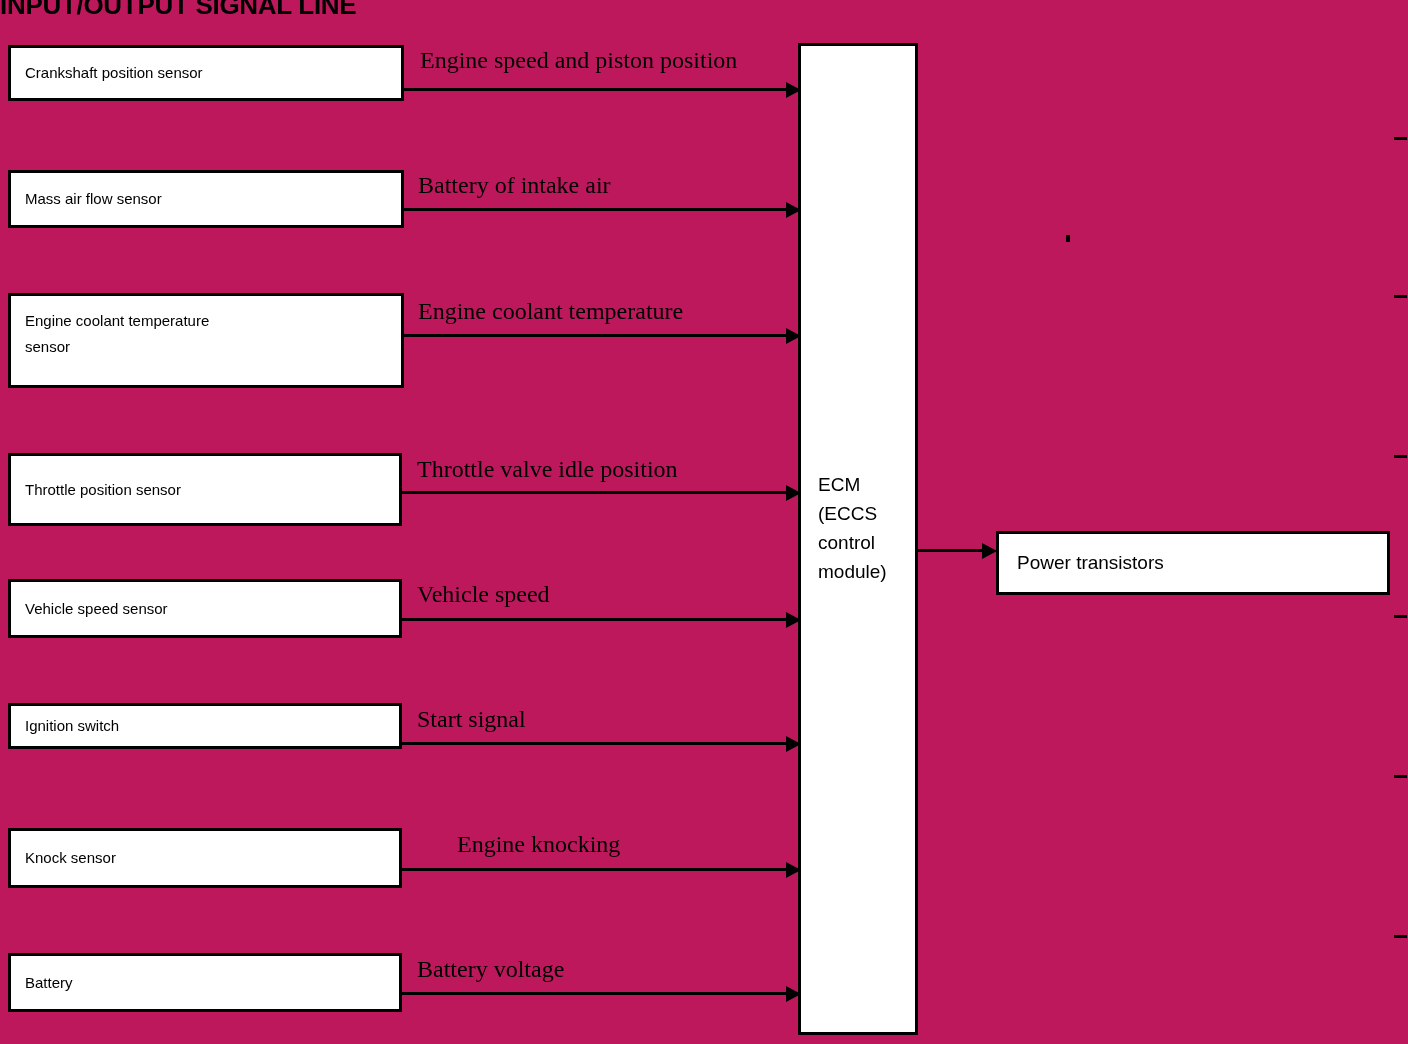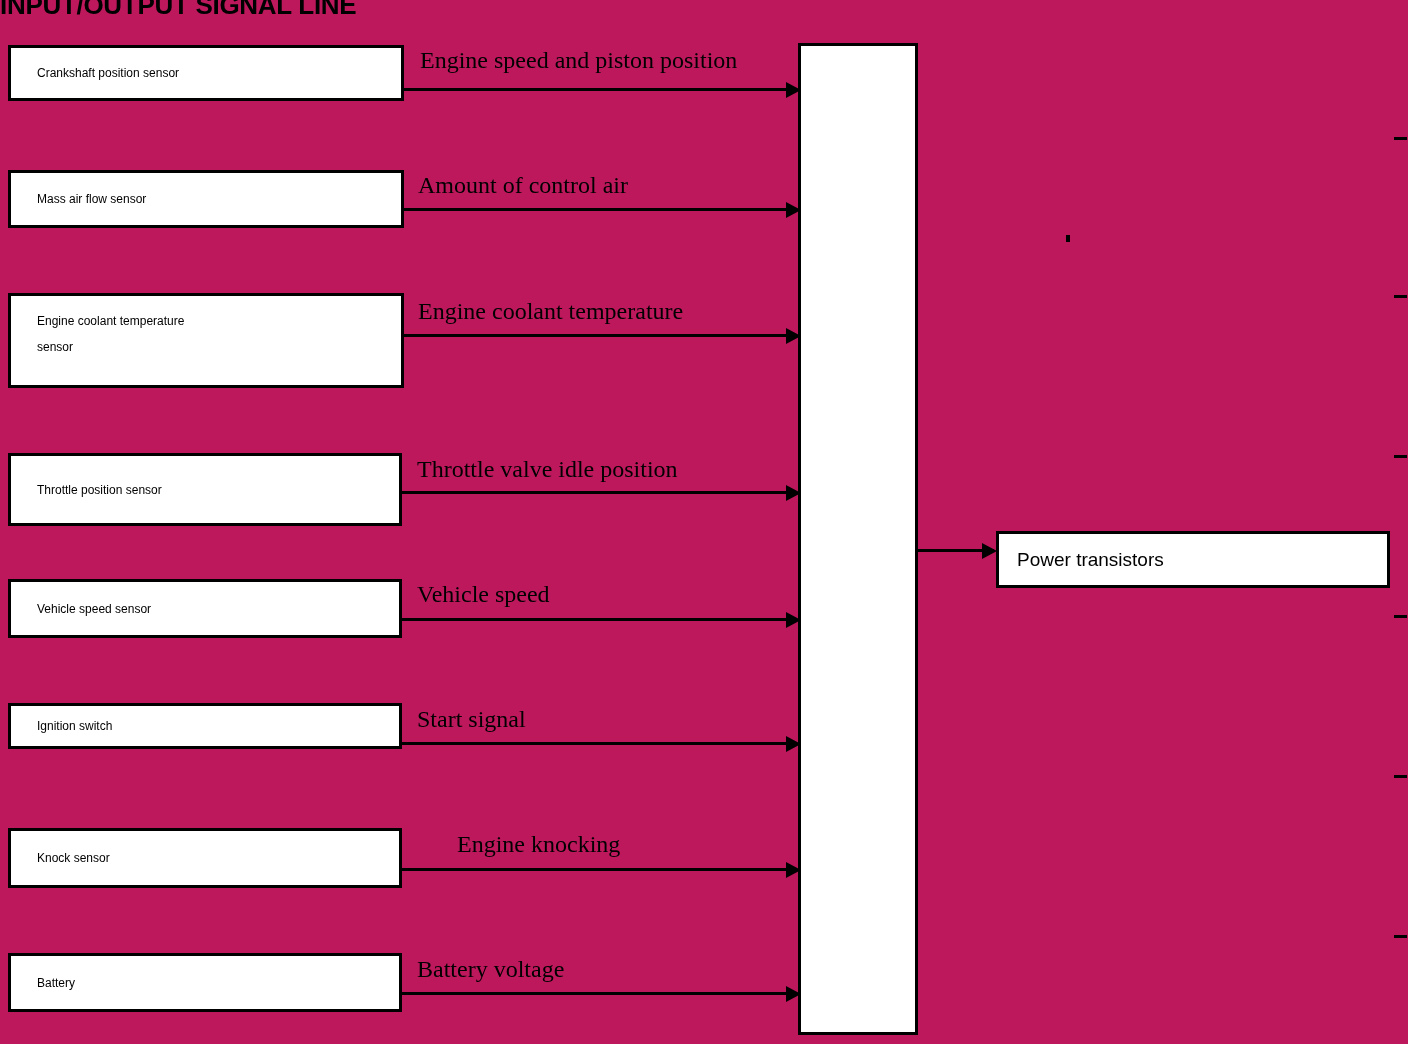--- a/index.html
+++ b/index.html
@@ -36,23 +36,23 @@
   
   .sensor-box {
     position: absolute;
     box-sizing: border-box;
     border: 3px solid #000000;
     background: #ffffff;
     display: flex;
     align-items: center;
   }
   .sensor-label {
-    padding-left: 26px;
+    padding-left: 14px;
     padding-right: 8px;
-    font-size: 12px;
+    font-size: 15px;
     line-height: 26px;
     white-space: pre-line;
     font-family: "Liberation Sans", sans-serif;
   }
   .sensor-box.tall .sensor-label {
     align-self: flex-start;
     padding-top: 12px;
   }
 
   
@@ -137,21 +137,21 @@
   </div>
   <div class="signal-line" style="left:402px; top:88px; width:394px;"></div>
   <div class="arrow-head" style="left:786px; top:82px;"></div>
   <div class="signal-label" style="left:420px; top:49px;">Engine speed and piston position</div>
 
   <div class="sensor-box" style="left:8px; top:170px; width:396px; height:58px;">
     <span class="sensor-label">Mass air flow sensor</span>
   </div>
   <div class="signal-line" style="left:402px; top:208px; width:394px;"></div>
   <div class="arrow-head" style="left:786px; top:202px;"></div>
-  <div class="signal-label" style="left:418px; top:174px;">Amount of control air</div>
+  <div class="signal-label" style="left:418px; top:174px;">Battery of intake air</div>
 
   <div class="sensor-box tall" style="left:8px; top:293px; width:396px; height:95px;">
     <span class="sensor-label">Engine coolant temperature
 sensor</span>
   </div>
   <div class="signal-line" style="left:402px; top:334px; width:394px;"></div>
   <div class="arrow-head" style="left:786px; top:328px;"></div>
   <div class="signal-label" style="left:418px; top:300px;">Engine coolant temperature</div>
 
   <div class="sensor-box" style="left:8px; top:453px; width:394px; height:73px;">
@@ -183,25 +183,29 @@
   <div class="signal-label" style="left:417px; top:833px;margin-left:40px;">Engine knocking</div>
 
   <div class="sensor-box" style="left:8px; top:953px; width:394px; height:59px;">
     <span class="sensor-label">Battery</span>
   </div>
   <div class="signal-line" style="left:400px; top:992px; width:396px;"></div>
   <div class="arrow-head" style="left:786px; top:986px;"></div>
   <div class="signal-label" style="left:417px; top:958px;">Battery voltage</div>
 
   <div class="ecm-box" style="left:798px; top:43px; width:120px; height:992px;"></div>
+  <div class="ecm-label">ECM
+(ECCS
+control
+module)</div>
 
   <div class="signal-line" style="left:918px; top:549px; width:76px;"></div>
   <div class="arrow-head" style="left:982px; top:543px;"></div>
 
-  <div class="output-box" style="left:996px; top:531px; width:394px; height:57px;">
+  <div class="output-box" style="left:996px; top:531px; width:394px; height:64px;">
     <span class="output-label">Power transistors</span>
   </div>
 
   <div class="margin-tick" style="left:1394px; top:137px;"></div>
   <div class="margin-tick" style="left:1394px; top:295px;"></div>
   <div class="margin-tick" style="left:1394px; top:455px;"></div>
   <div class="margin-tick" style="left:1394px; top:615px;"></div>
   <div class="margin-tick" style="left:1394px; top:775px;"></div>
   <div class="margin-tick" style="left:1394px; top:935px;"></div>
   <div class="speck" style="left:1066px; top:235px;"></div>

